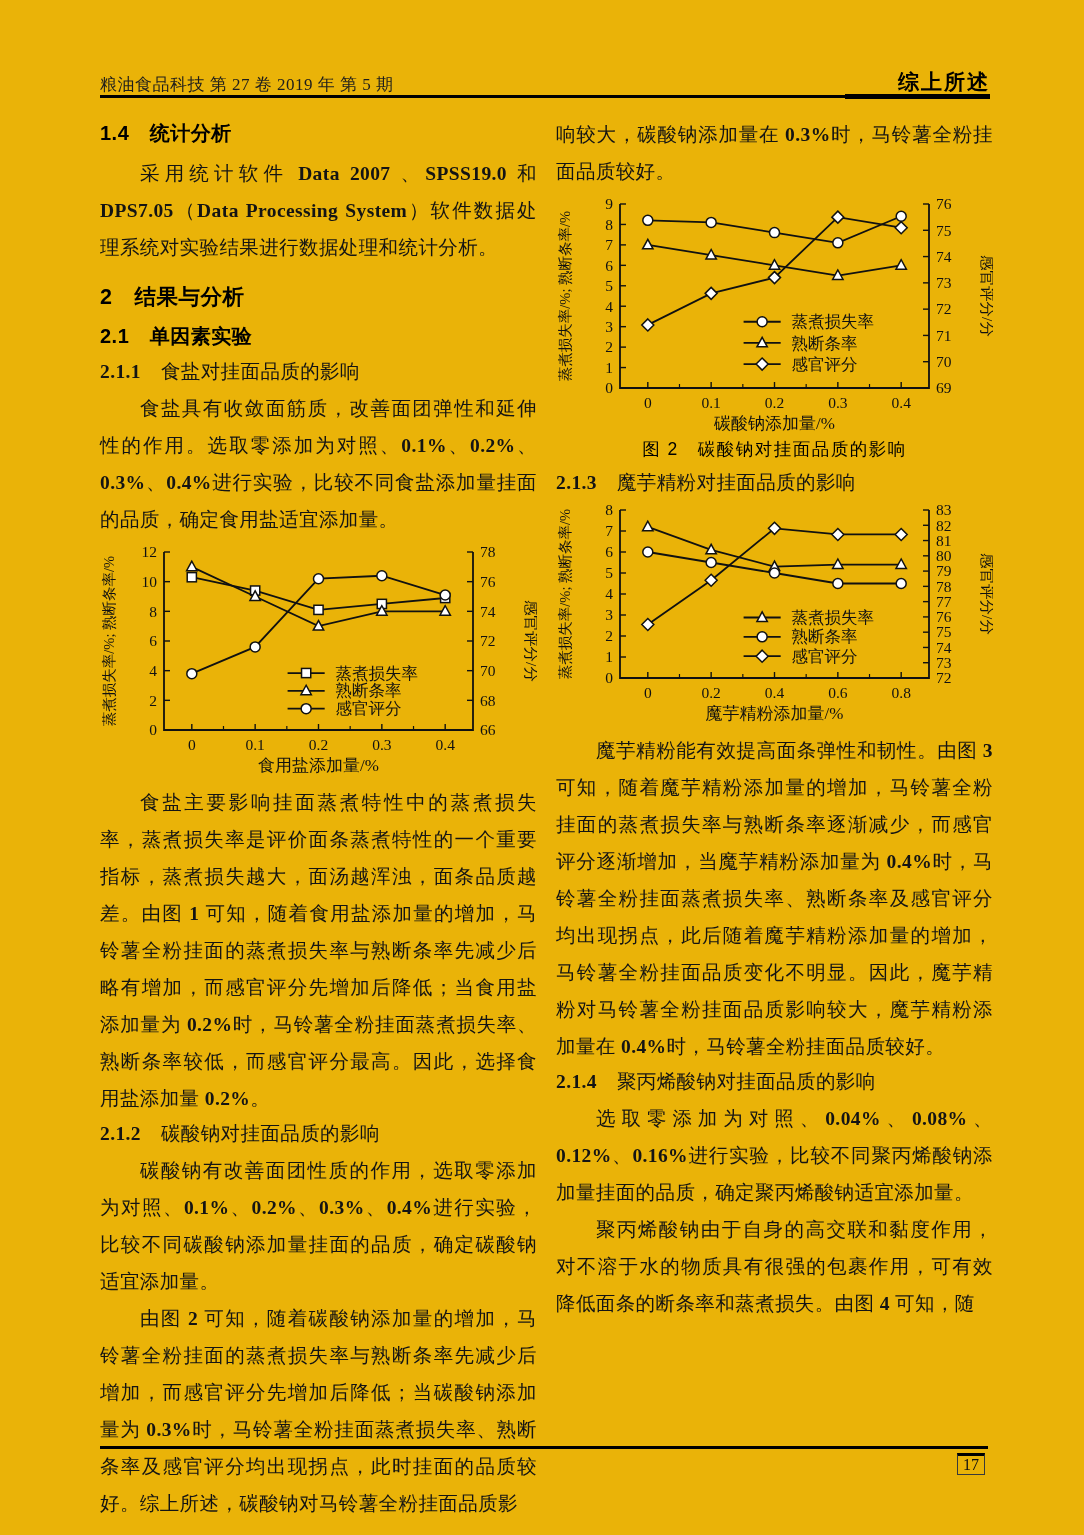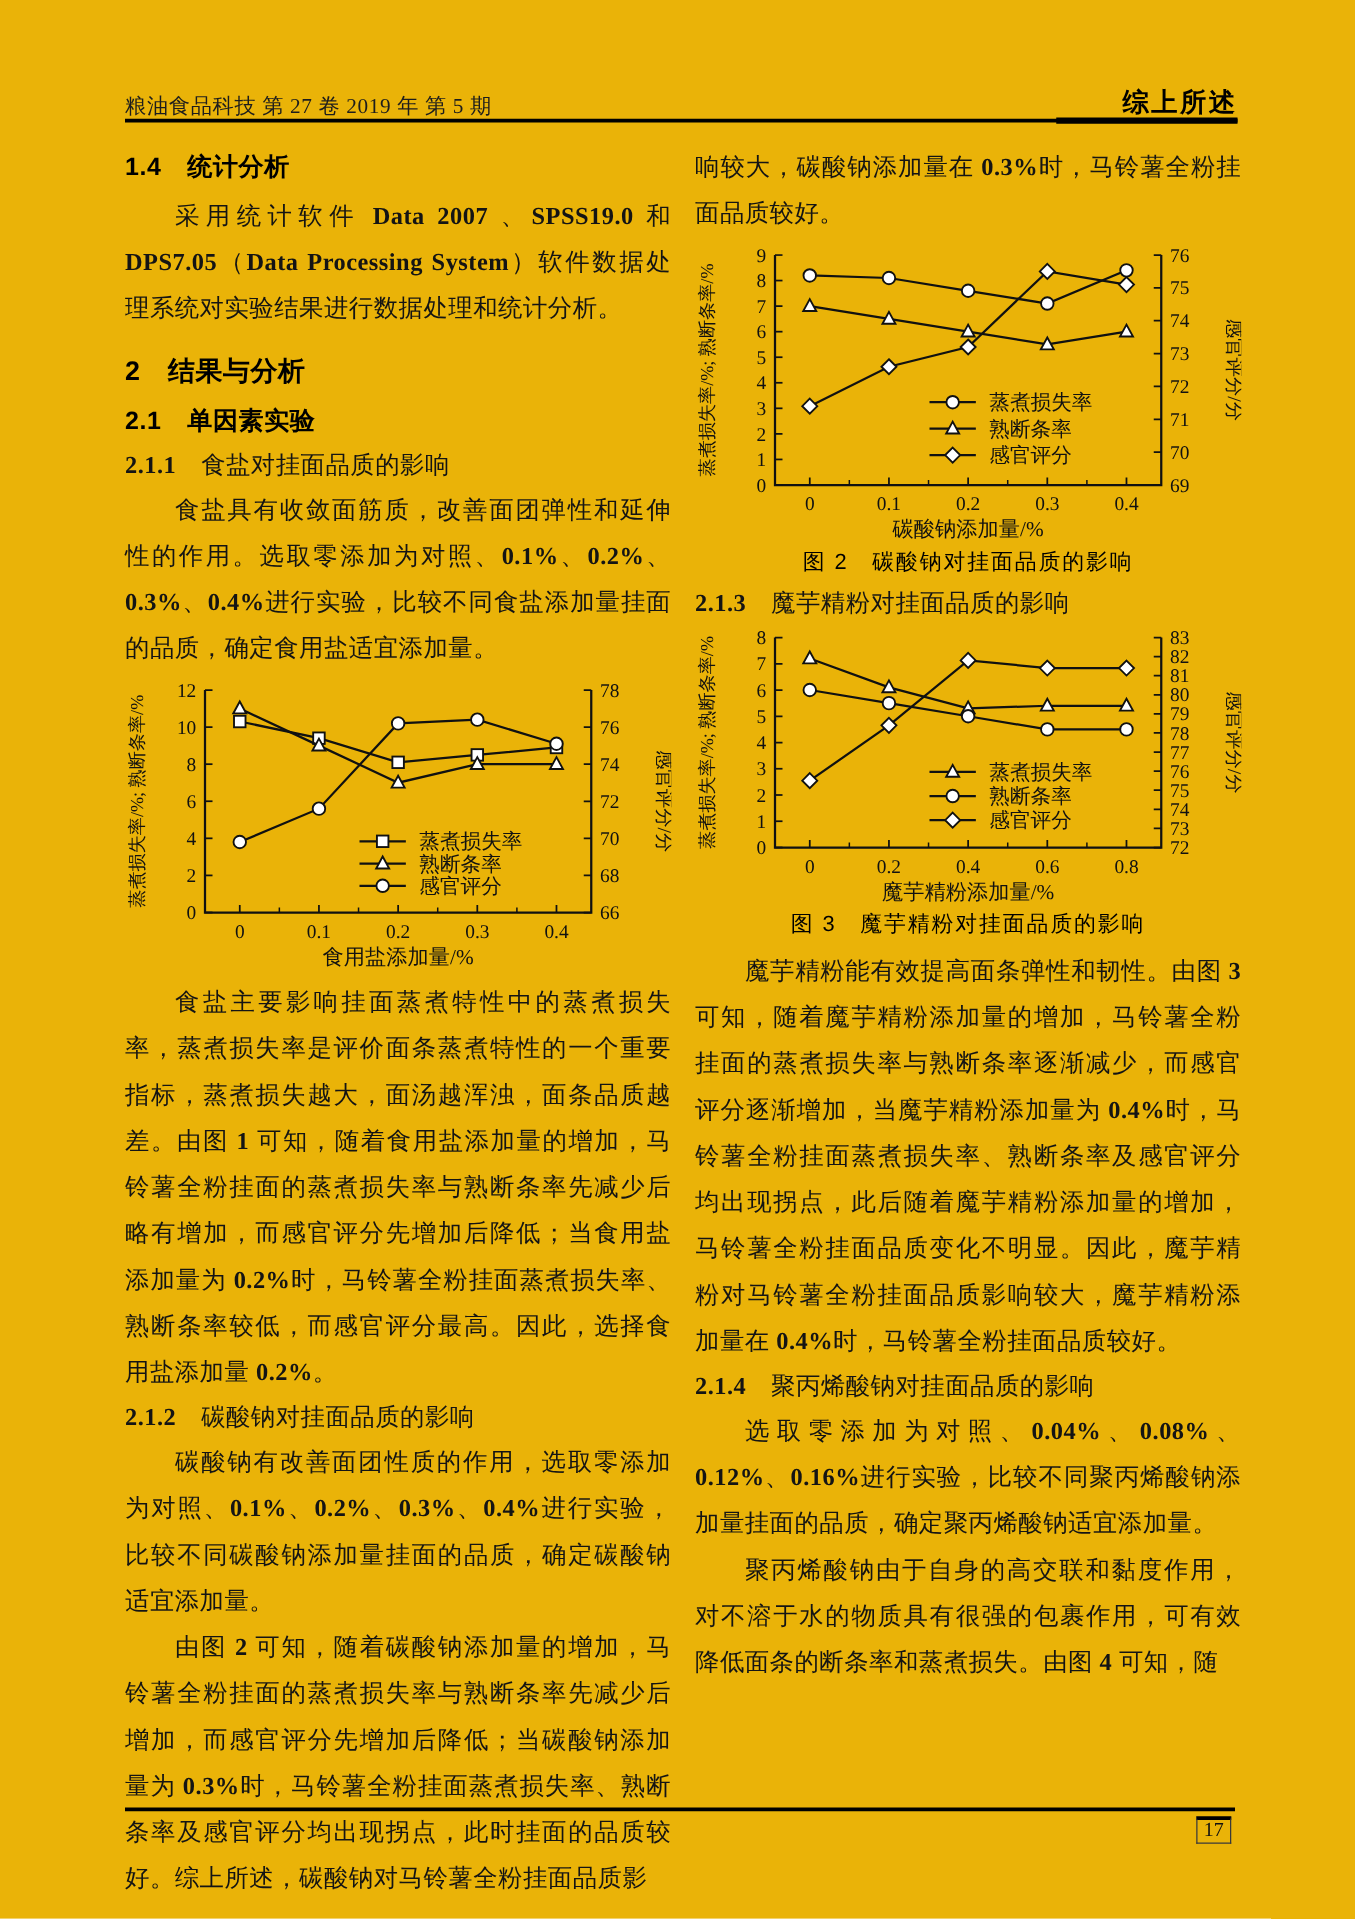--- a/index.html
+++ b/index.html
@@ -310,21 +310,20 @@
           <line fill="none" stroke="#111" stroke-width="1.8" x1="187.60000000000002" y1="115.52" x2="224.68" y2="115.52"></line>
           <polygon fill="#fff" stroke="#111" stroke-width="1.5" points="206.14000000000001,109.92 200.94000000000003,119.42999999999999 211.34,119.42999999999999"></polygon>
           <text x="235.495" y="121.11999999999999" text-anchor="start" font-size="16.5">蒸煮损失率</text>
           <line fill="none" stroke="#111" stroke-width="1.8" x1="187.60000000000002" y1="134.84" x2="224.68" y2="134.84"></line>
           <circle fill="#fff" stroke="#111" stroke-width="1.5" cx="206.14000000000001" cy="134.84" r="5"></circle>
           <text x="235.495" y="140.44" text-anchor="start" font-size="16.5">熟断条率</text>
           <line fill="none" stroke="#111" stroke-width="1.8" x1="187.60000000000002" y1="154.16" x2="224.68" y2="154.16"></line>
           <polygon fill="#fff" stroke="#111" stroke-width="1.5" points="206.14000000000001,148.16 212.14000000000001,154.16 206.14000000000001,160.16 200.14000000000001,154.16"></polygon>
           <text x="235.495" y="159.76" text-anchor="start" font-size="16.5">感官评分</text>
         </svg>
-      <figcaption>图 3　魔芋精粉对挂面品质的影响</figcaption>
     </figure>
     <p class="body indent ab">魔芋精粉能有效提高面条弹性和韧性。由图 <b class="lat">3</b> 可知，随着魔芋精粉添加量的增加，马铃薯全粉挂面的蒸煮损失率与熟断条率逐渐减少，而感官评分逐渐增加，当魔芋精粉添加量为 <b class="lat">0.4%</b>时，马铃薯全粉挂面蒸煮损失率、熟断条率及感官评分均出现拐点，此后随着魔芋精粉添加量的增加，马铃薯全粉挂面品质变化不明显。因此，魔芋精粉对马铃薯全粉挂面品质影响较大，魔芋精粉添加量在 <b class="lat">0.4%</b>时，马铃薯全粉挂面品质较好。</p>
     <h4 class="h-plain ab"><b class="lat">2.1.4</b>　聚丙烯酸钠对挂面品质的影响</h4>
     <p class="body indent ab">选取零添加为对照、<b class="lat">0.04%</b>、<b class="lat">0.08%</b>、<b class="lat">0.12%</b>、<b class="lat">0.16%</b>进行实验，比较不同聚丙烯酸钠添加量挂面的品质，确定聚丙烯酸钠适宜添加量。</p>
     <p class="body indent ab">聚丙烯酸钠由于自身的高交联和黏度作用，对不溶于水的物质具有很强的包裹作用，可有效降低面条的断条率和蒸煮损失。由图 <b class="lat">4</b> 可知，随</p>
   </div>
 
   <div class="footer-rule"></div>
   <div class="page-number">17</div>
 </div>

